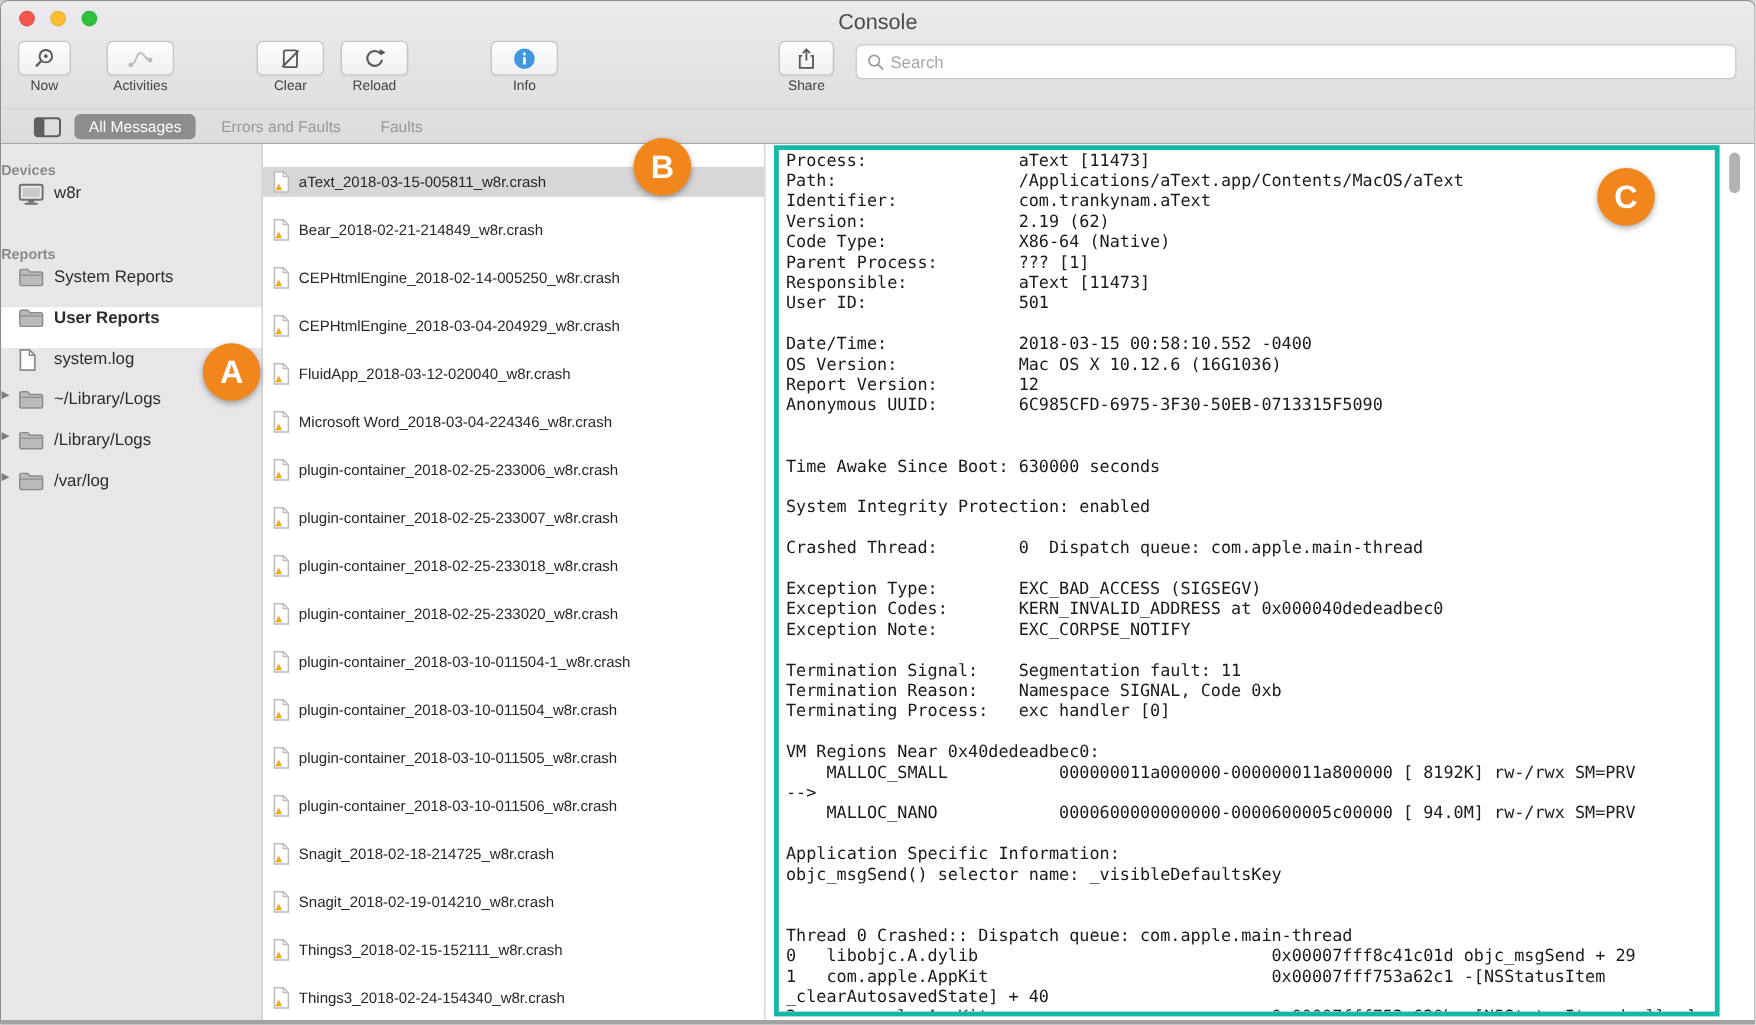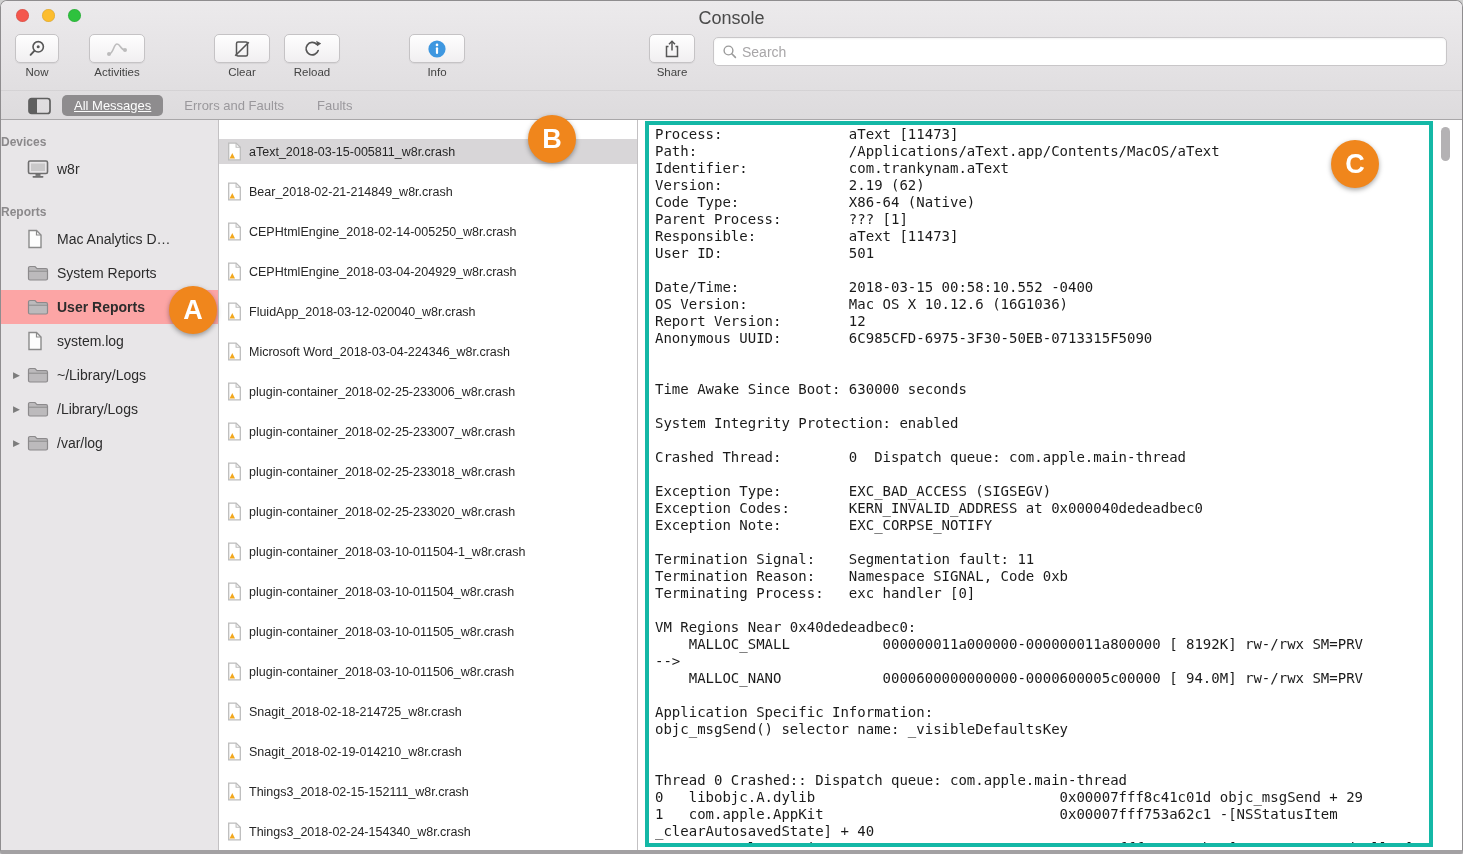--- a/index.html
+++ b/index.html
@@ -45,32 +45,32 @@
   .searchfield .sf-icon { margin-right:5px; display:flex; }
   .searchfield input { border:none; outline:none; flex:1; font-size:14px;
                        font-family:"Liberation Sans", sans-serif; color:#333; background:transparent; }
   .searchfield input::placeholder { color:#a8a6a8; }
 
   .filterbar { position:absolute; top:89px; left:0; right:0; height:30px;
                display:flex; align-items:center; padding-left:27px;
                border-top:1px solid rgba(0,0,0,.05); }
   .toggle-btn { width:24px; height:20px; display:flex; align-items:center; margin-right:10px; }
   .tab { padding:3px 12px; margin-right:9px; border-radius:5px; font-size:13px; color:#9a989c; }
-  .tab.selected { background:#8e8c8e; color:#fdfdfd;text-decoration:underline; }
+  .tab.selected { background:#8e8c8e; color:#fdfdfd; }
 
   
   .content { flex:1; display:flex; min-height:0; position:relative; }
 
   .sidebar { width:218px; flex:0 0 218px; background:#e8e6e8; border-right:1px solid #c3c1c3;
              padding-top:12px; overflow:hidden; }
   .section + .section { margin-top:16px; }
   .section-header { height:20px; line-height:20px; 
                     font-size:12px; font-weight:700; color:#8b898b; }
-  .srow { height:34px; display:flex; align-items:center; padding-left:12px; font-size:14px; color:#2c2c2c; }
-  .srow.selected { background:#fca5a5; font-weight:700; }
+  .srow { height:34px; display:flex; align-items:flex-start; font-size:14px; color:#2c2c2c; }
+  .srow.selected { background:#ffffff; font-weight:700; }
   .srow .disclosure { width:14px; font-size:9px; color:#7c7c7c; visibility:hidden; flex:0 0 14px; }
   .srow.has-disclosure .disclosure { visibility:visible; }
   .srow .sicon { width:22px; margin-right:8px; display:flex; flex:0 0 22px; }
   .slabel { white-space:nowrap; }
 
   .filelist { width:419px; flex:0 0 419px; background:#fff; border-right:1px solid #c3c1c3;
               padding-top:4px; overflow:hidden; }
   .frow { height:25px; display:flex; align-items:center; padding-left:8px; font-size:12.5px; color:#262626;margin-top:15px; }
   .frow.selected { background:#d8d6d8; }
   .frow .ficon { width:16px; margin-right:6px; display:flex; flex:0 0 16px; }
@@ -229,30 +229,20 @@
                 </svg>
               </span>
                 <span class="slabel">w8r</span>
               </div>
           </div>
         </div>
         <div class="section">
           <div class="section-header">Reports</div>
           <div class="section-items">
 
-          <div class="srow">
-                <span class="disclosure">▶</span>
-                <span class="sicon">
-                <svg width="16" height="20" viewBox="0 0 16 20">
-                  <path d="M2 1.5 H9.5 L14 6 V18.5 H2 Z" fill="#fdfdfd" stroke="#8a8a8a" stroke-width="1.4"></path>
-                  <path d="M9.5 1.5 V6 H14" fill="none" stroke="#8a8a8a" stroke-width="1.2"></path>
-                </svg>
-              </span>
-                <span class="slabel">Mac Analytics D…</span>
-              </div>
             <div class="srow">
                 <span class="disclosure">▶</span>
                 <span class="sicon">
                 <svg width="22" height="18" viewBox="0 0 22 18">
                   <path d="M1.5 4 A1.5 1.5 0 0 1 3 2.5 H8 L10 4.7 H19 A1.5 1.5 0 0 1 20.5 6.2 V14.5 A1.5 1.5 0 0 1 19 16 H3 A1.5 1.5 0 0 1 1.5 14.5 Z" fill="#bcbabc" stroke="#8c8a8c" stroke-width="1.2"></path>
                   <path d="M1.5 7.2 H20.5" stroke="#8c8a8c" stroke-width="1"></path>
                 </svg>
               </span>
                 <span class="slabel">System Reports</span>
               </div>

